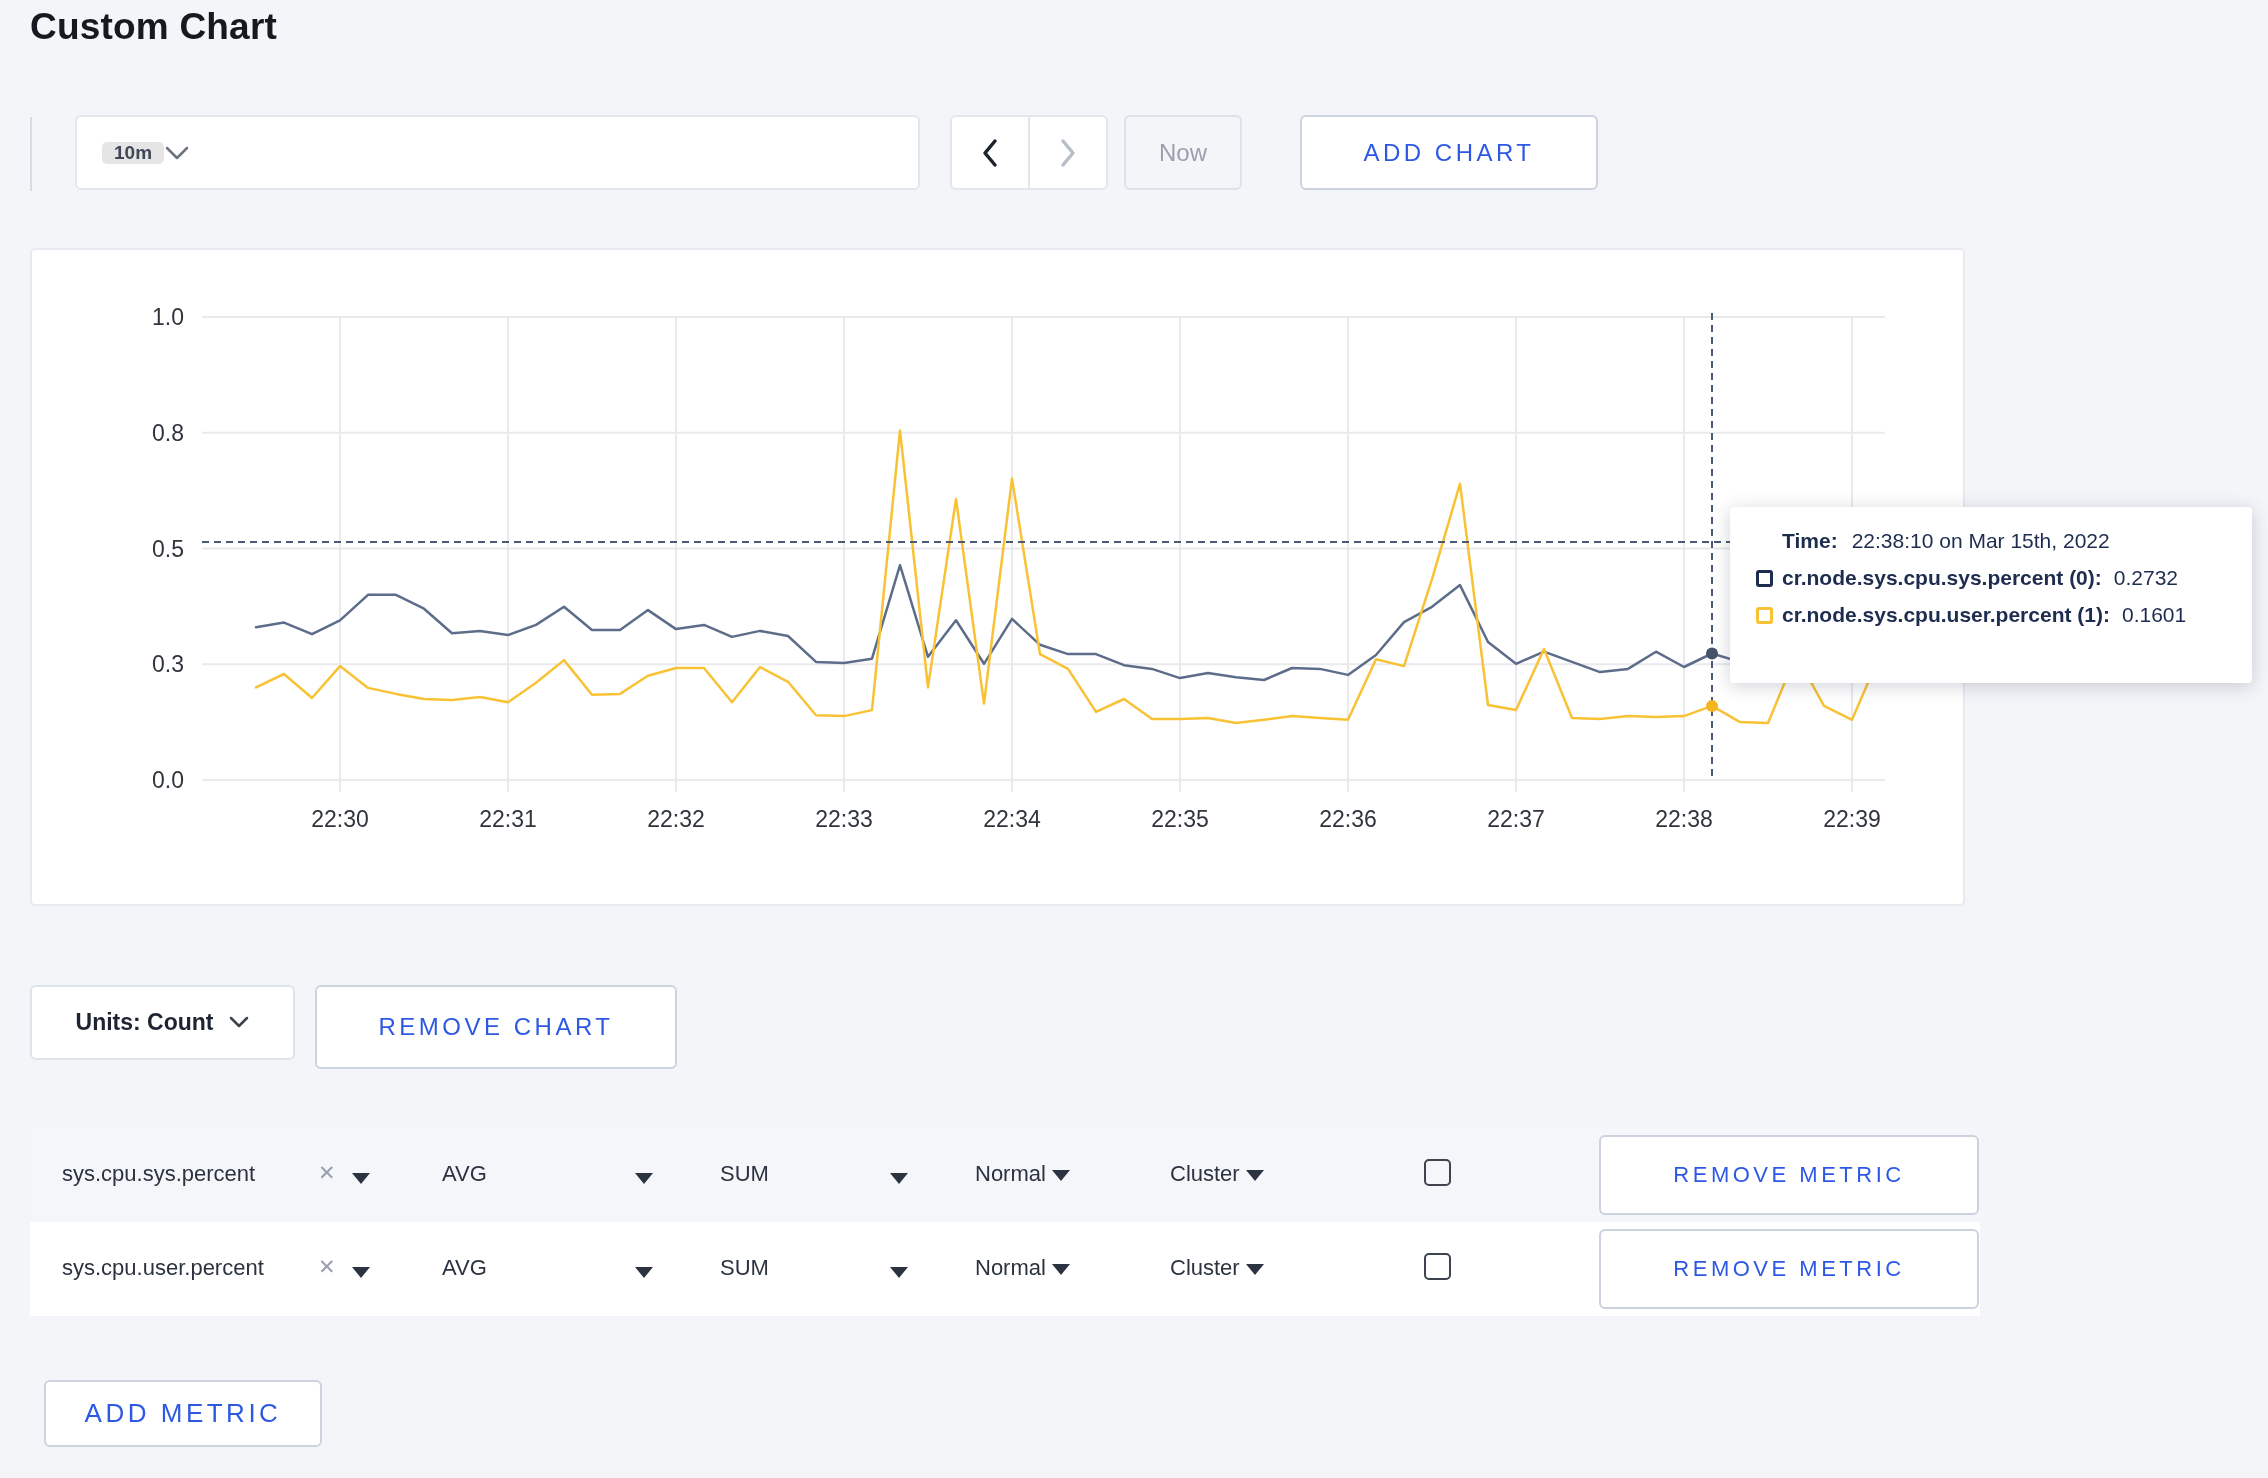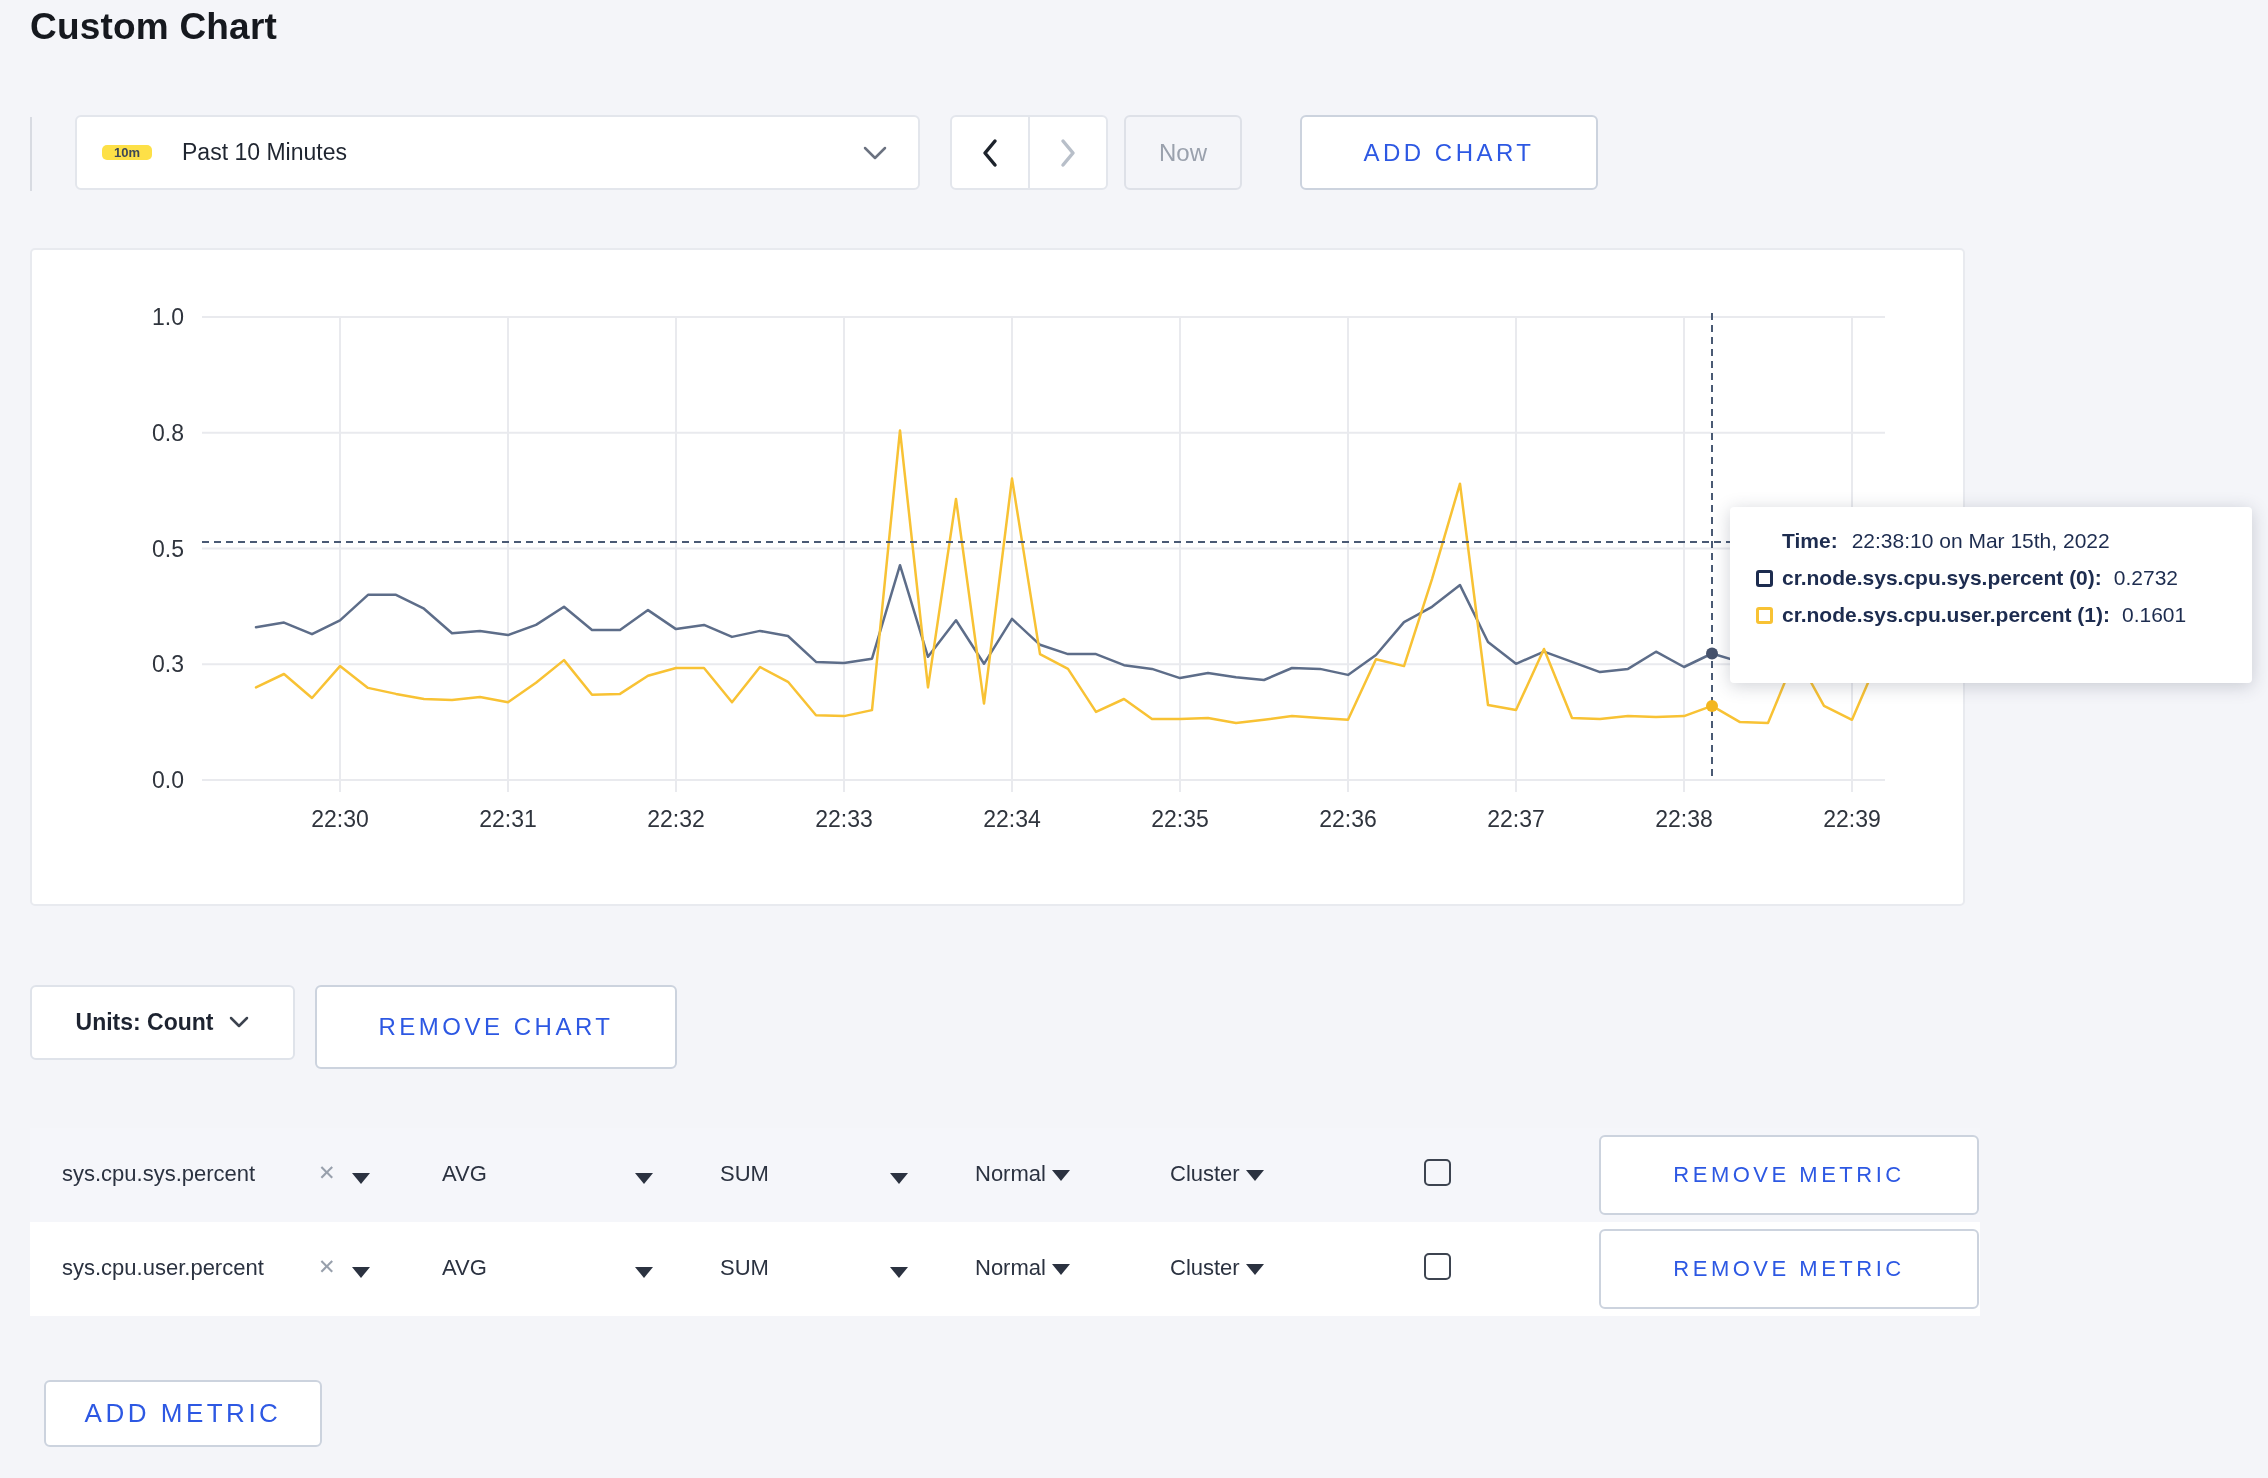--- a/index.html
+++ b/index.html
@@ -15,21 +15,21 @@
   }
   
   .tw-divider{position:absolute;left:30px;top:117px;width:2px;height:74px;background:#d8dbe2;}
   .time-select{
     position:absolute;left:75px;top:115px;width:845px;height:75px;
     background:#fff;border:2px solid #e3e6ec;border-radius:6px;
     display:flex;align-items:center;box-sizing:border-box;padding:0 30px 0 25px;
     cursor:pointer;
   }
   .tw-badge{
-    background:#fde047;color:#3f4856;font-weight:700;font-size:13px;
+    background:#e5e5e5;color:#3f4856;font-weight:700;font-size:19px;
     padding:0 12px;border-radius:5px;
   }
   .tw-label{margin-left:30px;font-size:23px;color:#1f2530;flex:1;}
   .chev{stroke:#6b7280;stroke-width:2.5;fill:none;stroke-linecap:round;stroke-linejoin:round;}
   .pager{
     position:absolute;left:950px;top:115px;width:158px;height:75px;
     background:#fff;border:2px solid #e3e6ec;border-radius:6px;
     display:flex;box-sizing:border-box;
   }
   .pager-btn{flex:1;display:flex;align-items:center;justify-content:center;cursor:pointer;}
@@ -100,21 +100,20 @@
 </style>
 </head>
 <body>
 
 <div class="page-title">Custom Chart</div>
 
 <div class="tw-divider"></div>
 
 <div class="time-select">
   <span class="tw-badge">10m</span>
-  <span class="tw-label">Past 10 Minutes</span>
   <svg width="26" height="16" viewBox="0 0 26 16">
     <path class="chev" d="M3 3 L13 13 L23 3"></path>
   </svg>
 </div>
 
 <div class="pager">
   <div class="pager-btn">
     <svg width="22" height="32" viewBox="0 0 22 32">
       <path d="M16 4 L6 16 L16 28" fill="none" stroke="#1d232c" stroke-width="3.5" stroke-linecap="round" stroke-linejoin="round"></path>
     </svg>

